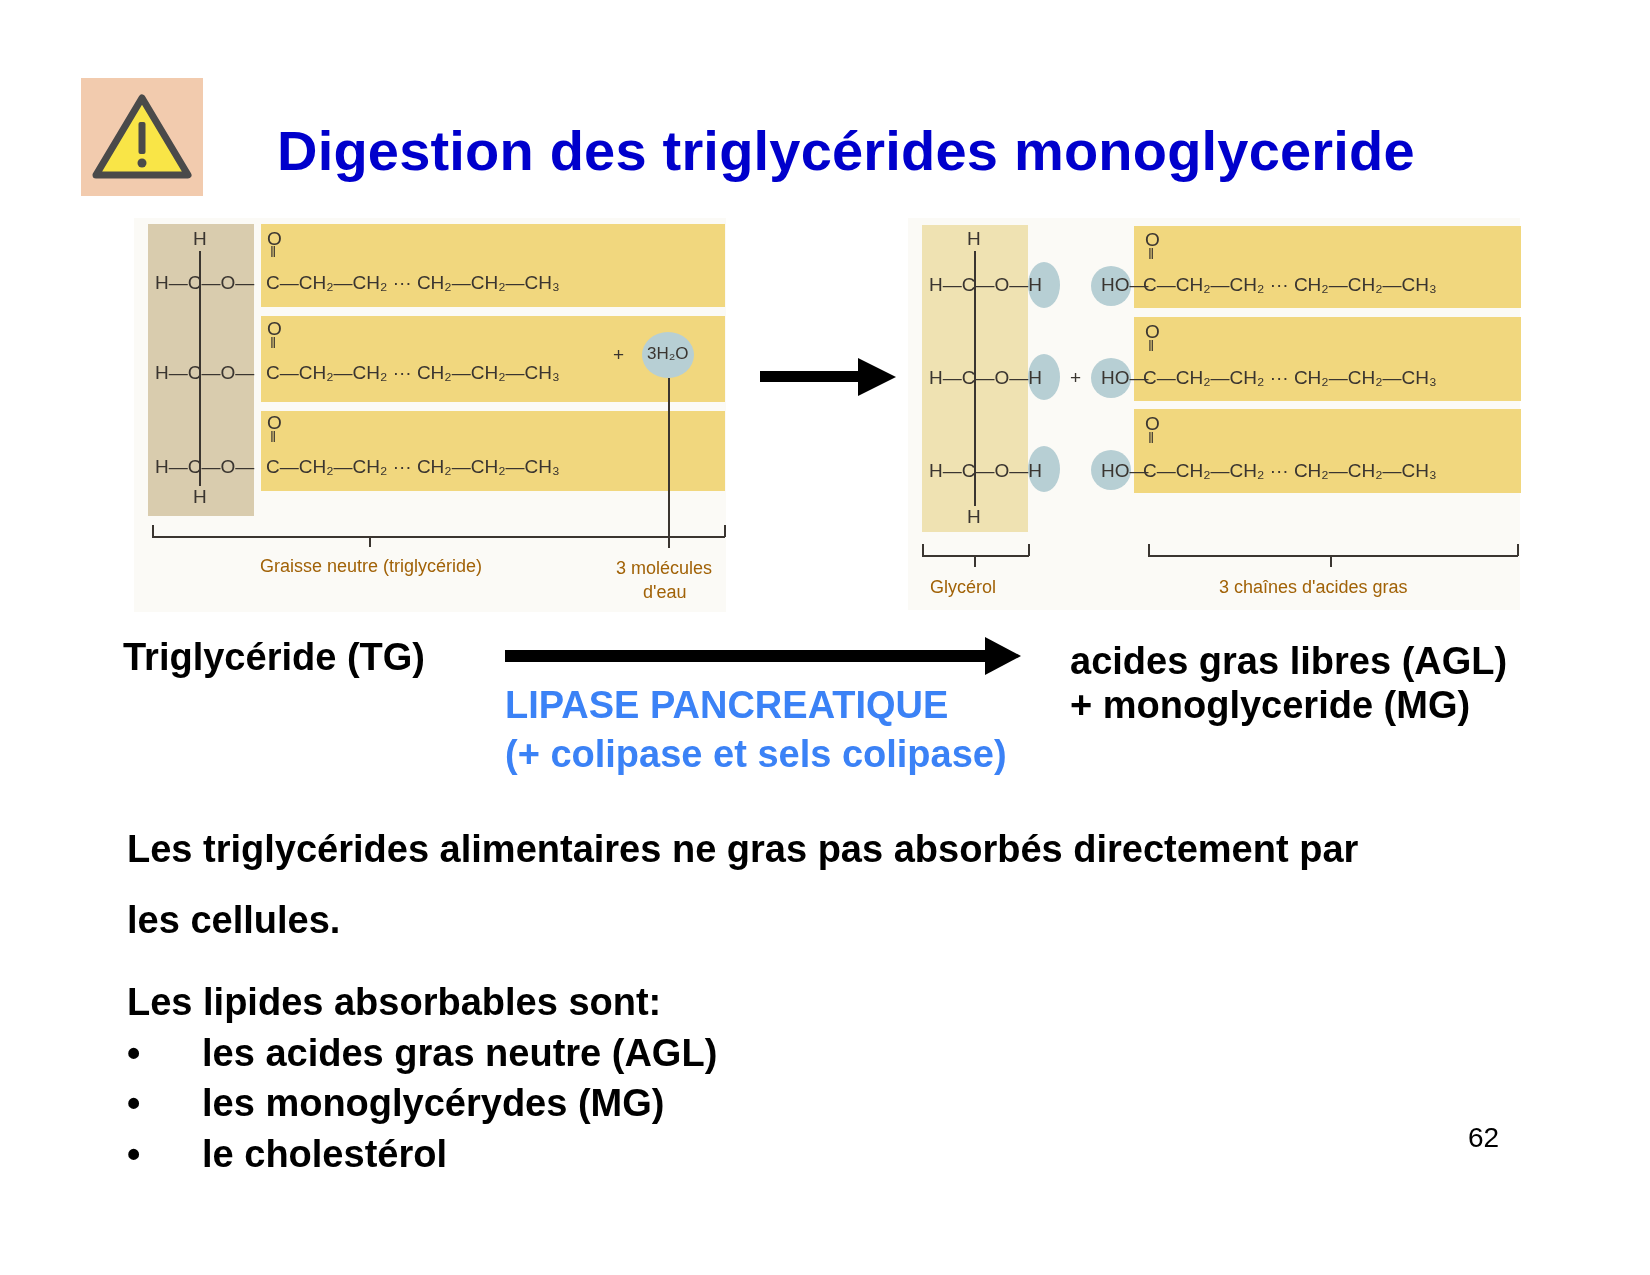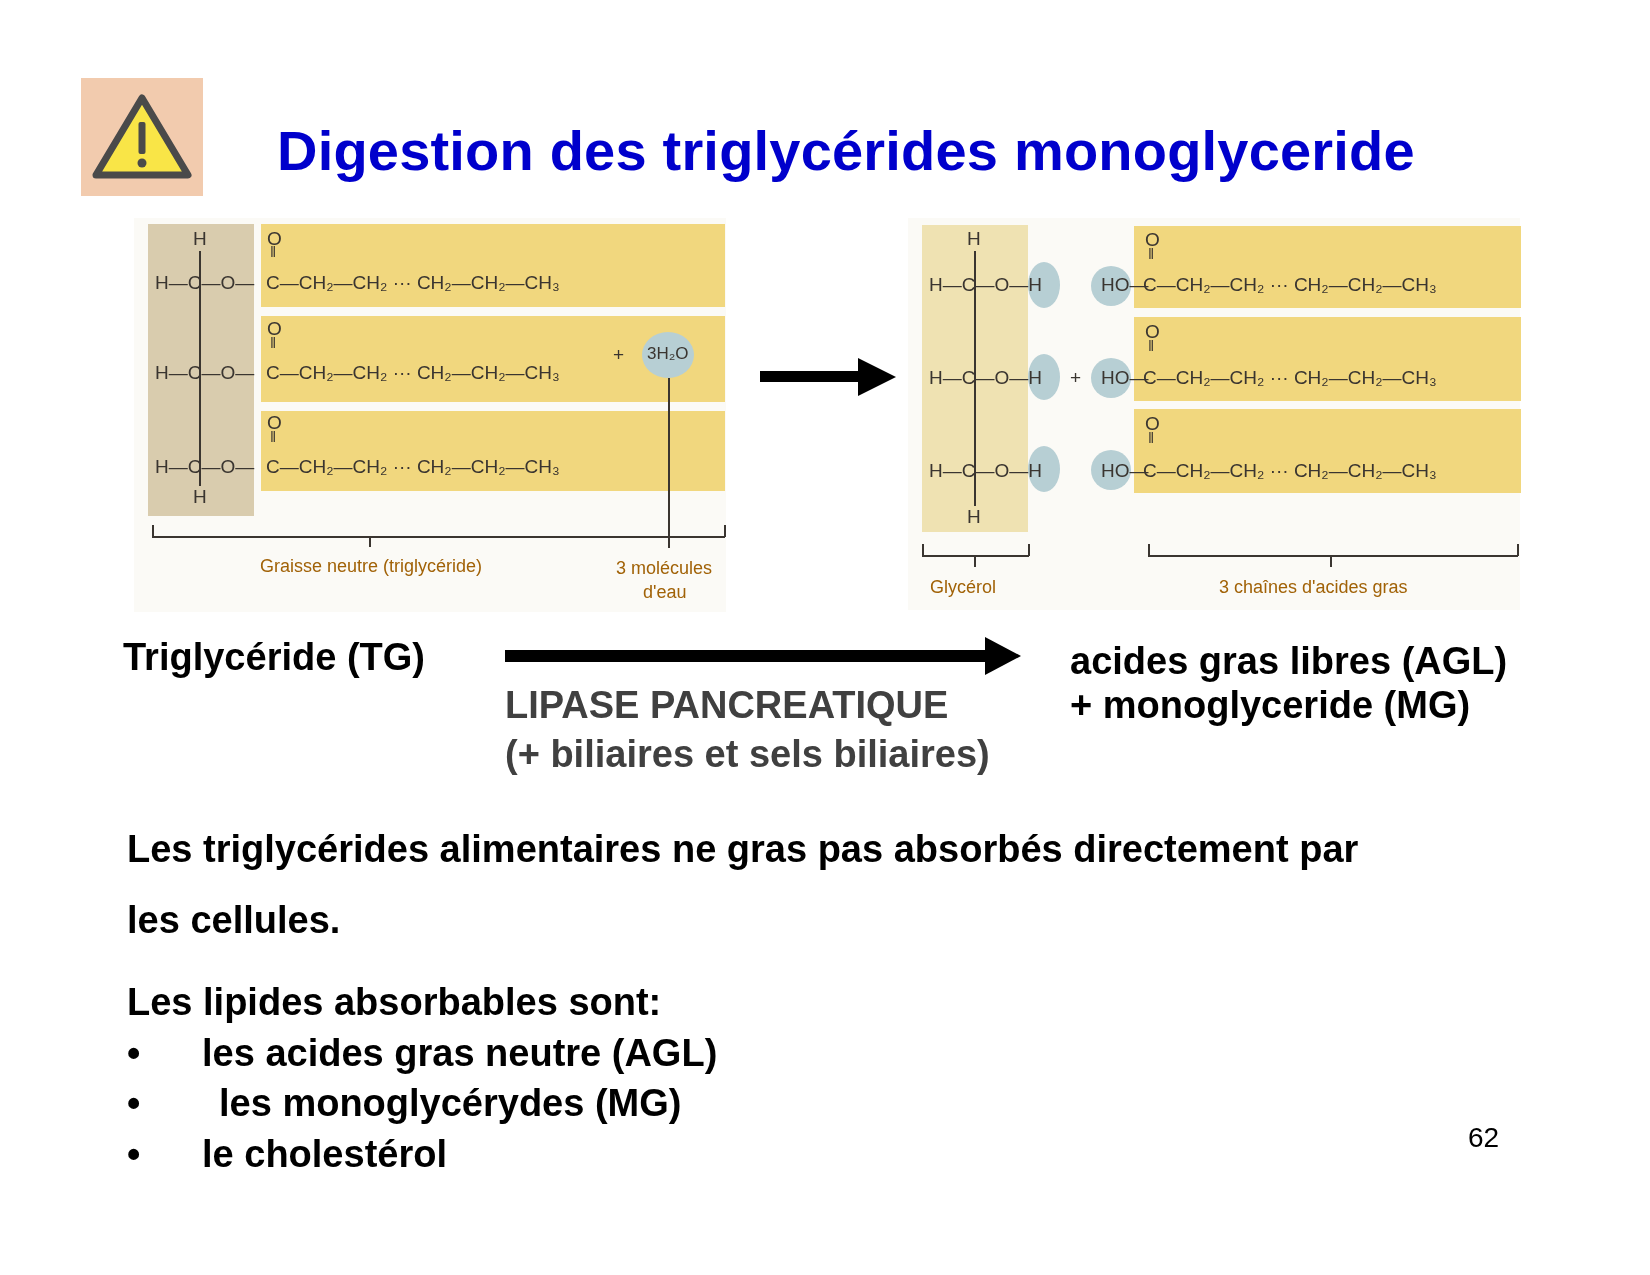--- a/index.html
+++ b/index.html
@@ -12,21 +12,21 @@
   .panel { background:#FBFAF6; }
   .chem { font-family:"Liberation Sans", sans-serif; color:#3a3530; font-size:19px; }
   .glyc { background:#D9CCAE; }
   .glyc2 { background:#EFE2B2; }
   .chain { background:#F1D77E; }
   .drop { background:#B7CFD4; border-radius:50%; }
   .lbl { font-size:18px; color:#a16207; white-space:nowrap; }
   .line { background:#3a3530; }
 
   .rx { font-size:38px; font-weight:bold; color:#000; white-space:nowrap; }
-  .red { color:#404040; }
+  .red { color:#3b82f6; }
   .para { font-size:38px; font-weight:bold; color:#000; white-space:nowrap; }
   .bullet { font-size:38px; font-weight:bold; color:#000; white-space:nowrap; }
   .pnum { font-size:28px; color:#000; }
 </style>
 </head>
 <body>
 
 <div class="abs warn-box">
   <svg width="122" height="118" viewBox="0 0 122 118">
     <polygon points="61,20 107,97 15,97" fill="#F9E547" stroke="#4a4a4a" stroke-width="7" stroke-linejoin="round"></polygon>
@@ -126,30 +126,30 @@
   <div class="abs line" style="left:422px; top:337px; width:1.5px; height:12px;"></div>
   <div class="abs lbl" style="left:311px; top:359px;">3 chaînes d'acides gras</div>
 </div>
 
 <div class="abs rx" style="left:123px; top:636px;">Triglycéride (TG)</div>
 <svg class="abs" style="left:503px; top:634px;" width="520" height="44" viewBox="0 0 520 44">
   <rect x="2" y="16" width="482" height="12" fill="#000"></rect>
   <polygon points="482,3 518,22 482,41" fill="#000"></polygon>
 </svg>
 <div class="abs rx red" style="left:505px; top:684px;">LIPASE PANCREATIQUE</div>
-<div class="abs rx red" style="left:505px; top:733px;">(+ biliaires et sels biliaires)</div>
+<div class="abs rx red" style="left:505px; top:733px;">(+ colipase et sels colipase)</div>
 <div class="abs rx" style="left:1070px; top:632px;margin-top:8px;">acides gras libres (AGL)</div>
 <div class="abs rx" style="left:1070px; top:684px;">+ monoglyceride (MG)</div>
 
 <div class="abs para" style="left:127px; top:828px;">Les triglycérides alimentaires ne gras pas absorbés directement par</div>
 <div class="abs para" style="left:127px; top:879px;margin-top:20px;">les cellules.</div>
 <div class="abs para" style="left:127px; top:981px;">Les lipides absorbables sont:</div>
 
 <div>
   <div class="abs bullet" style="left:127px; top:1032px;">•</div>
   <div class="abs bullet" style="left:202px; top:1032px;">les acides gras neutre (AGL)</div>
   <div class="abs bullet" style="left:127px; top:1082px;">•</div>
-  <div class="abs bullet" style="left:202px; top:1082px;margin-left:17px;">les monoglycérydes (MG)</div>
+  <div class="abs bullet" style="left:202px; top:1082px;">les monoglycérydes (MG)</div>
   <div class="abs bullet" style="left:127px; top:1133px;">•</div>
   <div class="abs bullet" style="left:202px; top:1133px;">le cholestérol</div>
 </div>
 
 <div class="abs pnum" style="left:1468px; top:1122px;">62</div>
 
 </body></html>

